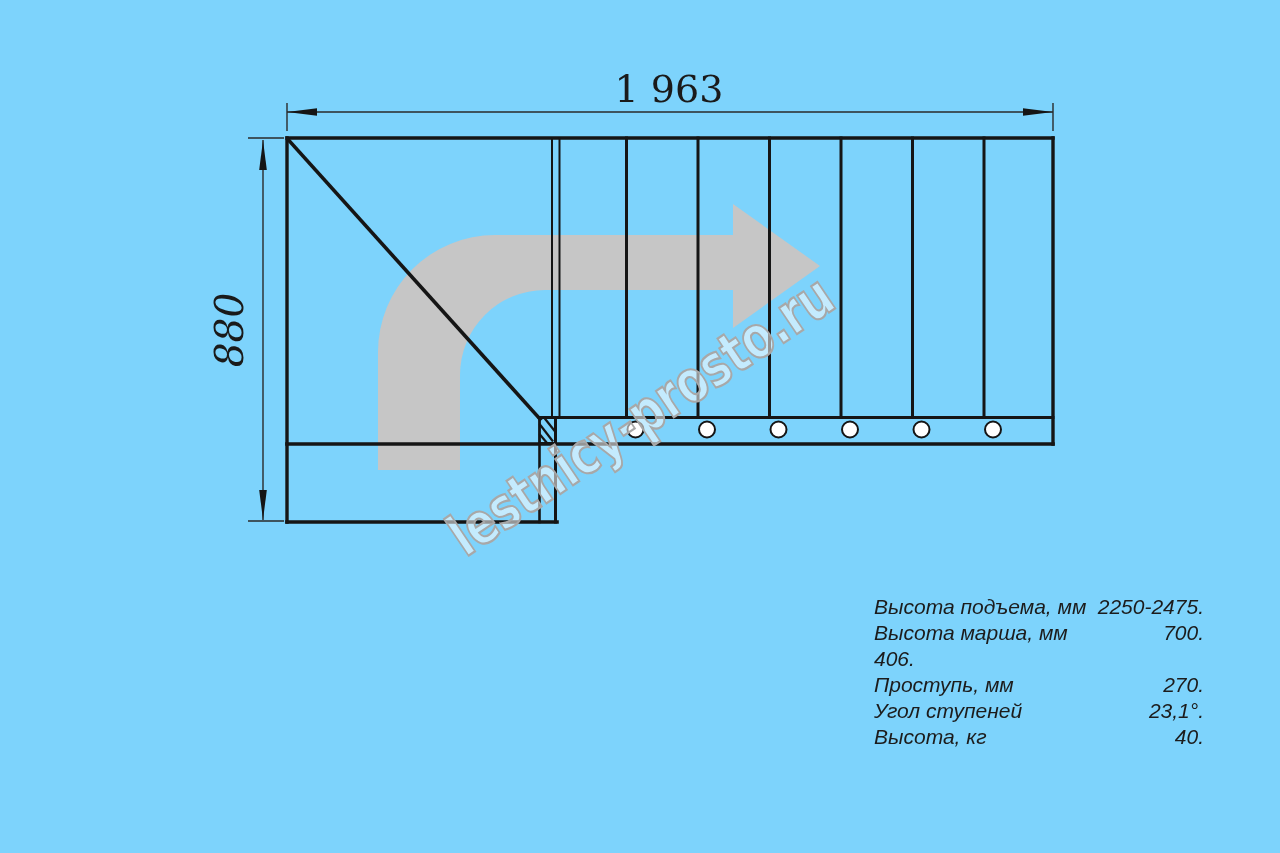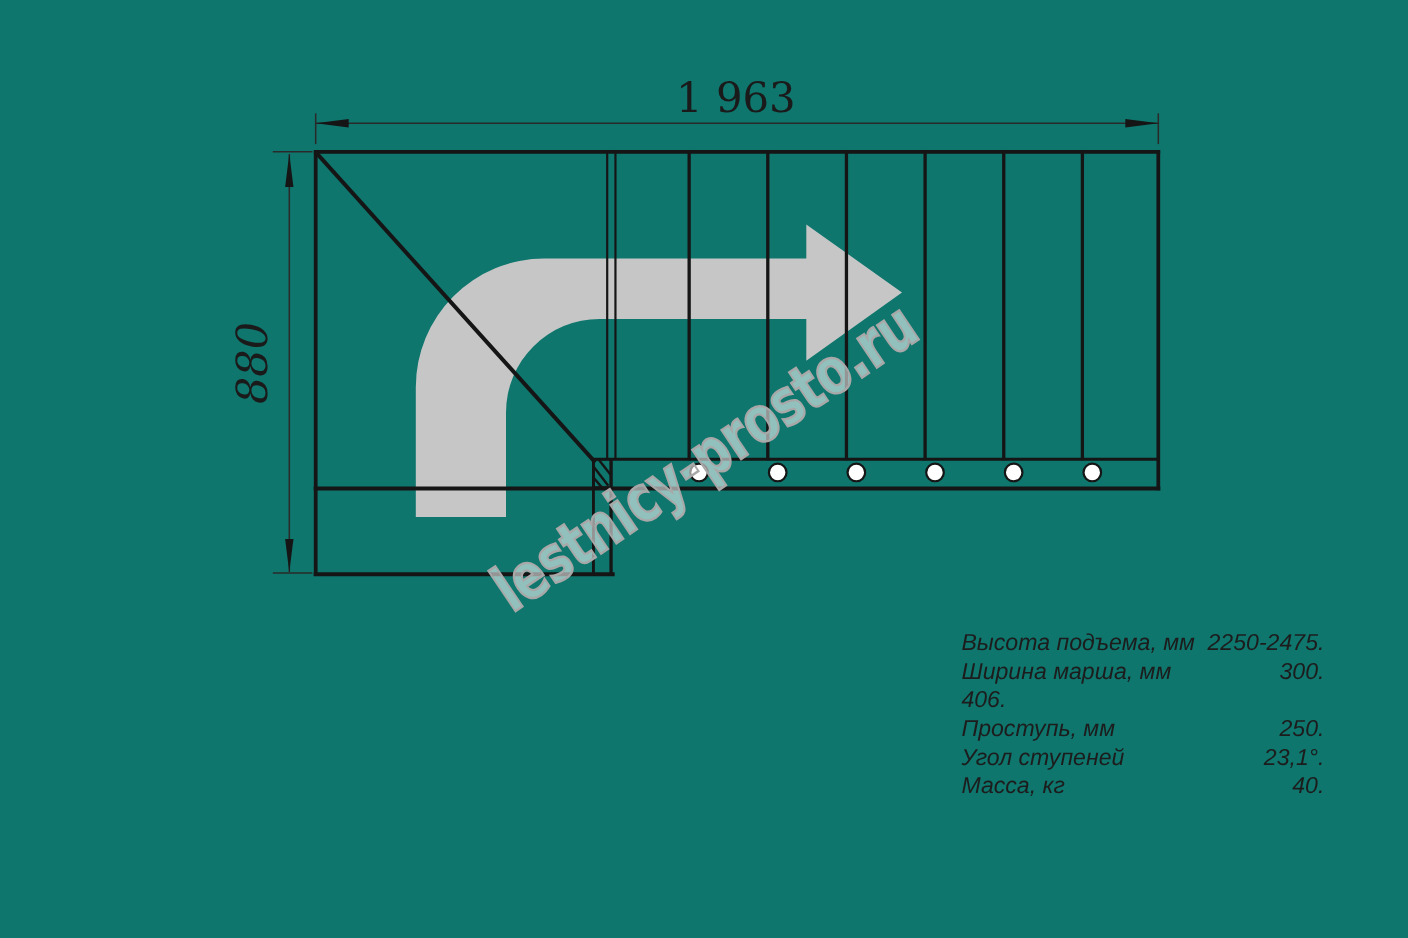--- a/index.html
+++ b/index.html
@@ -1,19 +1,19 @@
 <!DOCTYPE html>
 <html><head>
 <meta charset="utf-8">
 <style>
   html,body{margin:0;padding:0;background:#fff;}
   #canvas{
     position:relative;
     width:1280px;height:853px;
-    background:#0f766e;
+    background:#7dd3fc;
     overflow:hidden;
     font-family:"Liberation Sans",sans-serif;
   }
   #drawing{position:absolute;left:0;top:0;}
   .dim-text{
     font-family:"DejaVu Serif","Liberation Serif",serif;
     font-size:38px;
     fill:#1a1a1a;
   }
   .dim-text-vert{
@@ -26,21 +26,21 @@
     font-family:"DejaVu Sans","Liberation Sans",sans-serif;
     font-weight:bold;
     font-size:58px;
     fill:rgba(255,255,255,0.55);
     stroke:#a8a8a8;
     stroke-width:2.2px;
   }
   .specs{
     position:absolute;
     left:874px;
-    top:572px;
+    top:594px;
     width:330px;
     font-family:"Liberation Sans","DejaVu Sans",sans-serif;
     font-style:italic;
     font-size:21px;
     color:#1c1c1c;
   }
   .spec-row{
     display:flex;
     justify-content:space-between;
     align-items:baseline;
@@ -126,33 +126,33 @@
 
     <text class="watermark-text" transform="translate(652 432) rotate(-34)" text-anchor="middle" textLength="450" lengthAdjust="spacingAndGlyphs">lestnicy-prosto.ru</text>
   </svg>
 
   <div class="specs">
     <div class="spec-row">
       <span class="spec-label">Высота подъема, мм</span>
       <span class="spec-value">2250-2475.</span>
     </div>
     <div class="spec-row">
-      <span class="spec-label">Ширина марша, мм</span>
-      <span class="spec-value">300.</span>
+      <span class="spec-label">Высота марша, мм</span>
+      <span class="spec-value">700.</span>
     </div>
     <div class="spec-row">
       <span class="spec-value">406.</span>
     </div>
     <div class="spec-row">
       <span class="spec-label">Проступь, мм</span>
-      <span class="spec-value">250.</span>
+      <span class="spec-value">270.</span>
     </div>
     <div class="spec-row">
       <span class="spec-label">Угол ступеней</span>
       <span class="spec-value">23,1°.</span>
     </div>
     <div class="spec-row">
-      <span class="spec-label">Масса, кг</span>
+      <span class="spec-label">Высота, кг</span>
       <span class="spec-value">40.</span>
     </div>
   </div>
 
 </div>
 
 </body></html>

